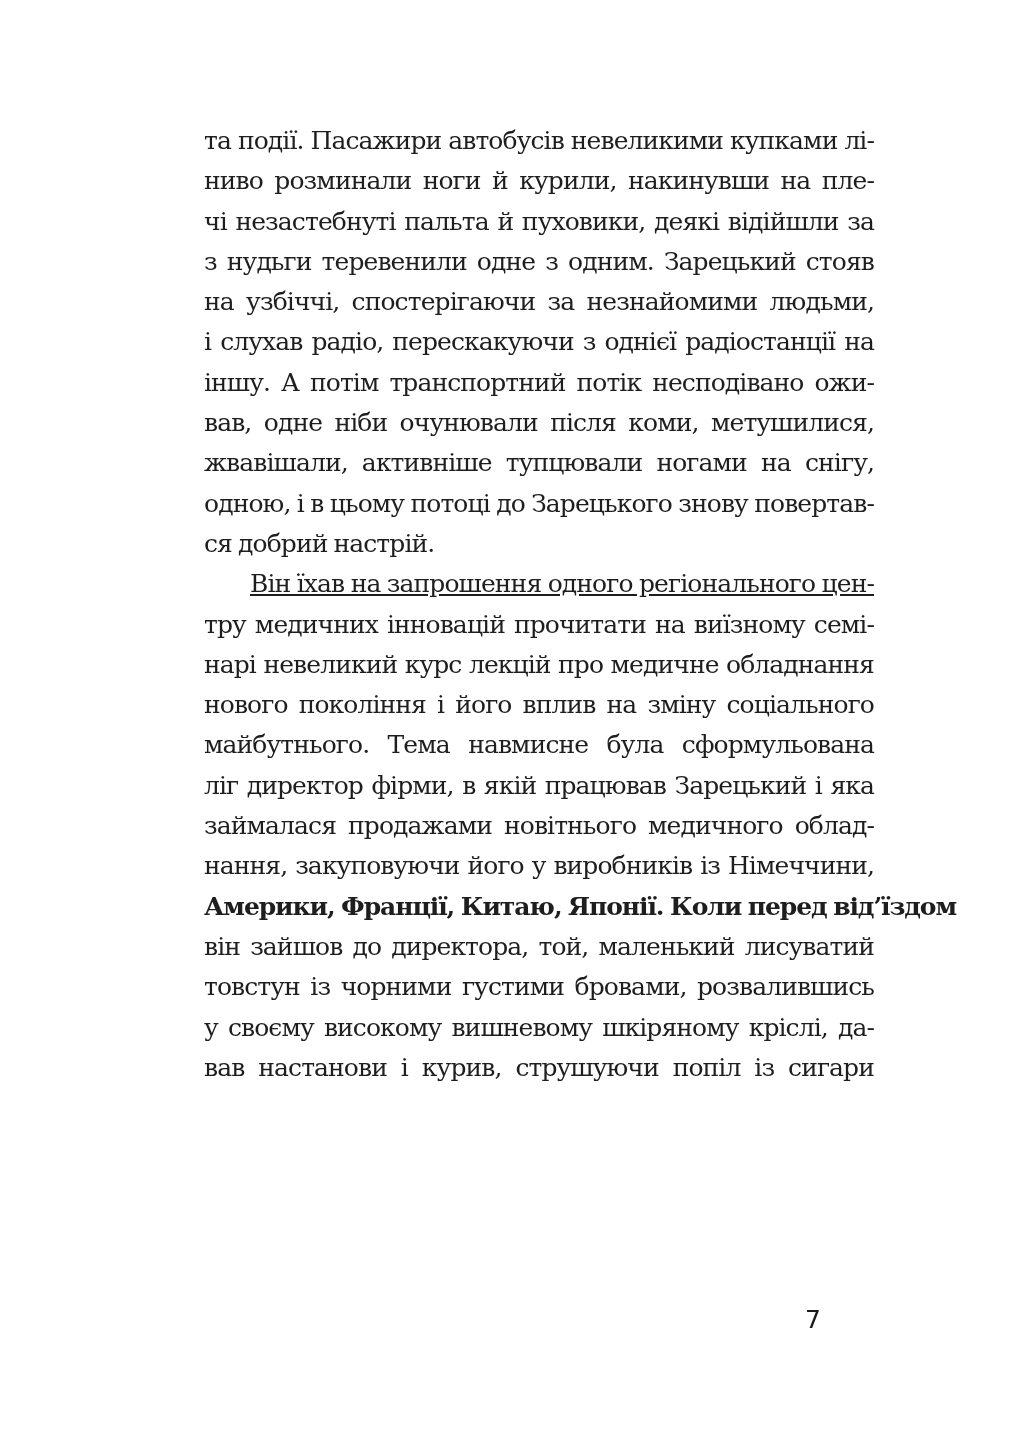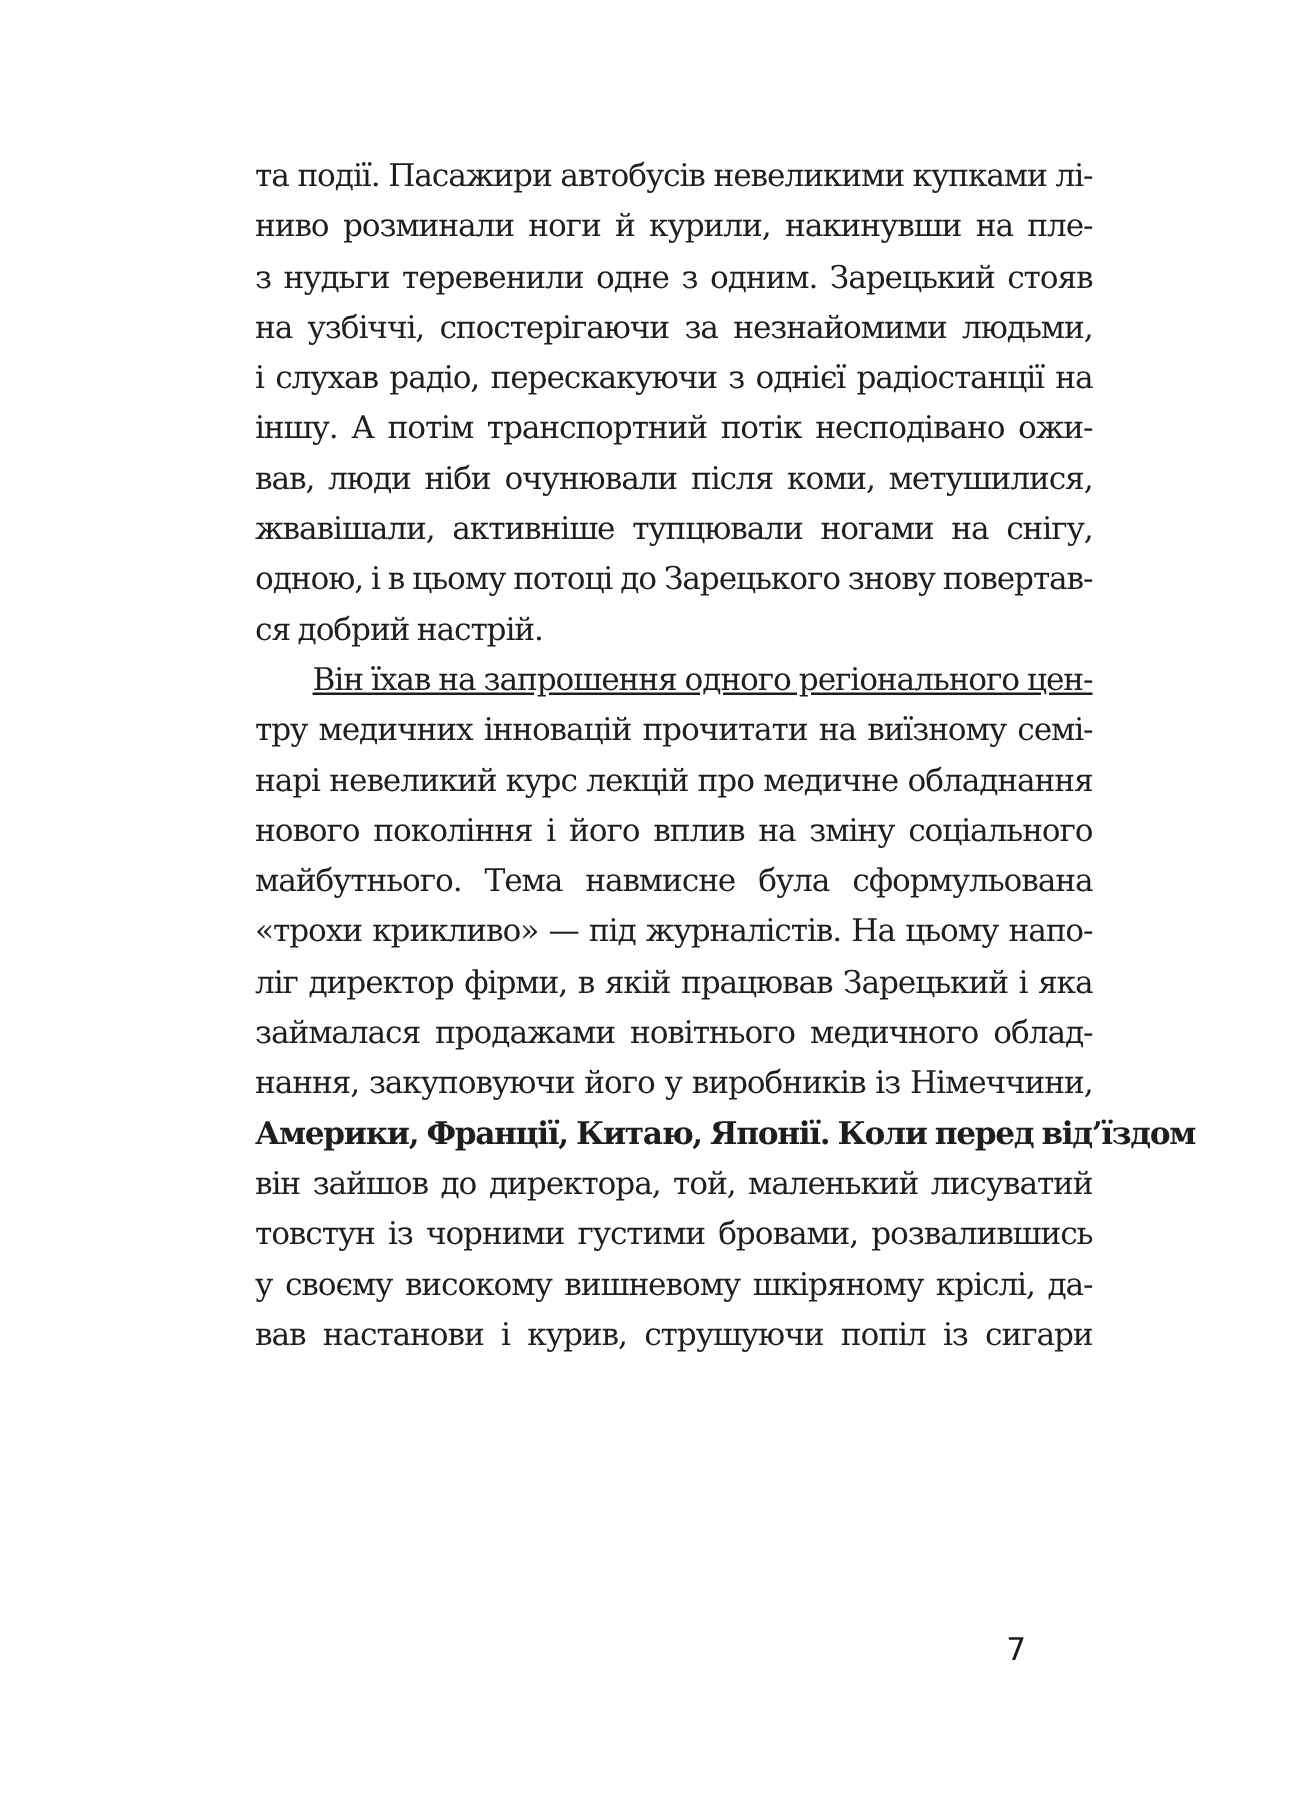--- a/index.html
+++ b/index.html
@@ -58,37 +58,37 @@
   </style>
 </head>
 <body>
 
 <div class="page">
   <div class="text-block">
 
     <div>
       <span class="line">та події. Пасажири автобусів невеликими купками лі-</span>
       <span class="line">ниво розминали ноги й курили, накинувши на пле-</span>
+      <span class="line">чі незастебнуті пальта й пуховики, деякі відійшли за</span>
       <span class="line">з нудьги теревенили одне з одним. Зарецький стояв</span>
       <span class="line">на узбіччі, спостерігаючи за незнайомими людьми,</span>
       <span class="line">і слухав радіо, перескакуючи з однієї радіостанції на</span>
       <span class="line">іншу. А потім транспортний потік несподівано ожи-</span>
-      <span class="line">вав, люди ніби очунювали після коми, метушилися,</span>
+      <span class="line">вав, одне ніби очунювали після коми, метушилися,</span>
       <span class="line">жвавішали, активніше тупцювали ногами на снігу,</span>
       <span class="line">одною, і в цьому потоці до Зарецького знову повертав-</span>
       <span class="line last">ся добрий настрій.</span>
     </div>
 
     <div>
       <span class="line indent">Він їхав на запрошення одного регіонального цен-</span>
       <span class="line">тру медичних інновацій прочитати на виїзному семі-</span>
       <span class="line">нарі невеликий курс лекцій про медичне обладнання</span>
       <span class="line">нового покоління і його вплив на зміну соціального</span>
       <span class="line">майбутнього. Тема навмисне була сформульована</span>
-      <span class="line">«трохи крикливо» — під журналістів. На цьому напо-</span>
       <span class="line">ліг директор фірми, в якій працював Зарецький і яка</span>
       <span class="line">займалася продажами новітнього медичного облад-</span>
       <span class="line">нання, закуповуючи його у виробників із Німеччини,</span>
       <span class="line" style="letter-spacing: -1.1px; font-weight: bold;">Америки, Франції, Китаю, Японії. Коли перед від’їздом</span>
       <span class="line">він зайшов до директора, той, маленький лисуватий</span>
       <span class="line">товстун із чорними густими бровами, розвалившись</span>
       <span class="line">у своєму високому вишневому шкіряному кріслі, да-</span>
       <span class="line">вав настанови і курив, струшуючи попіл із сигари</span>
     </div>
   </div>

